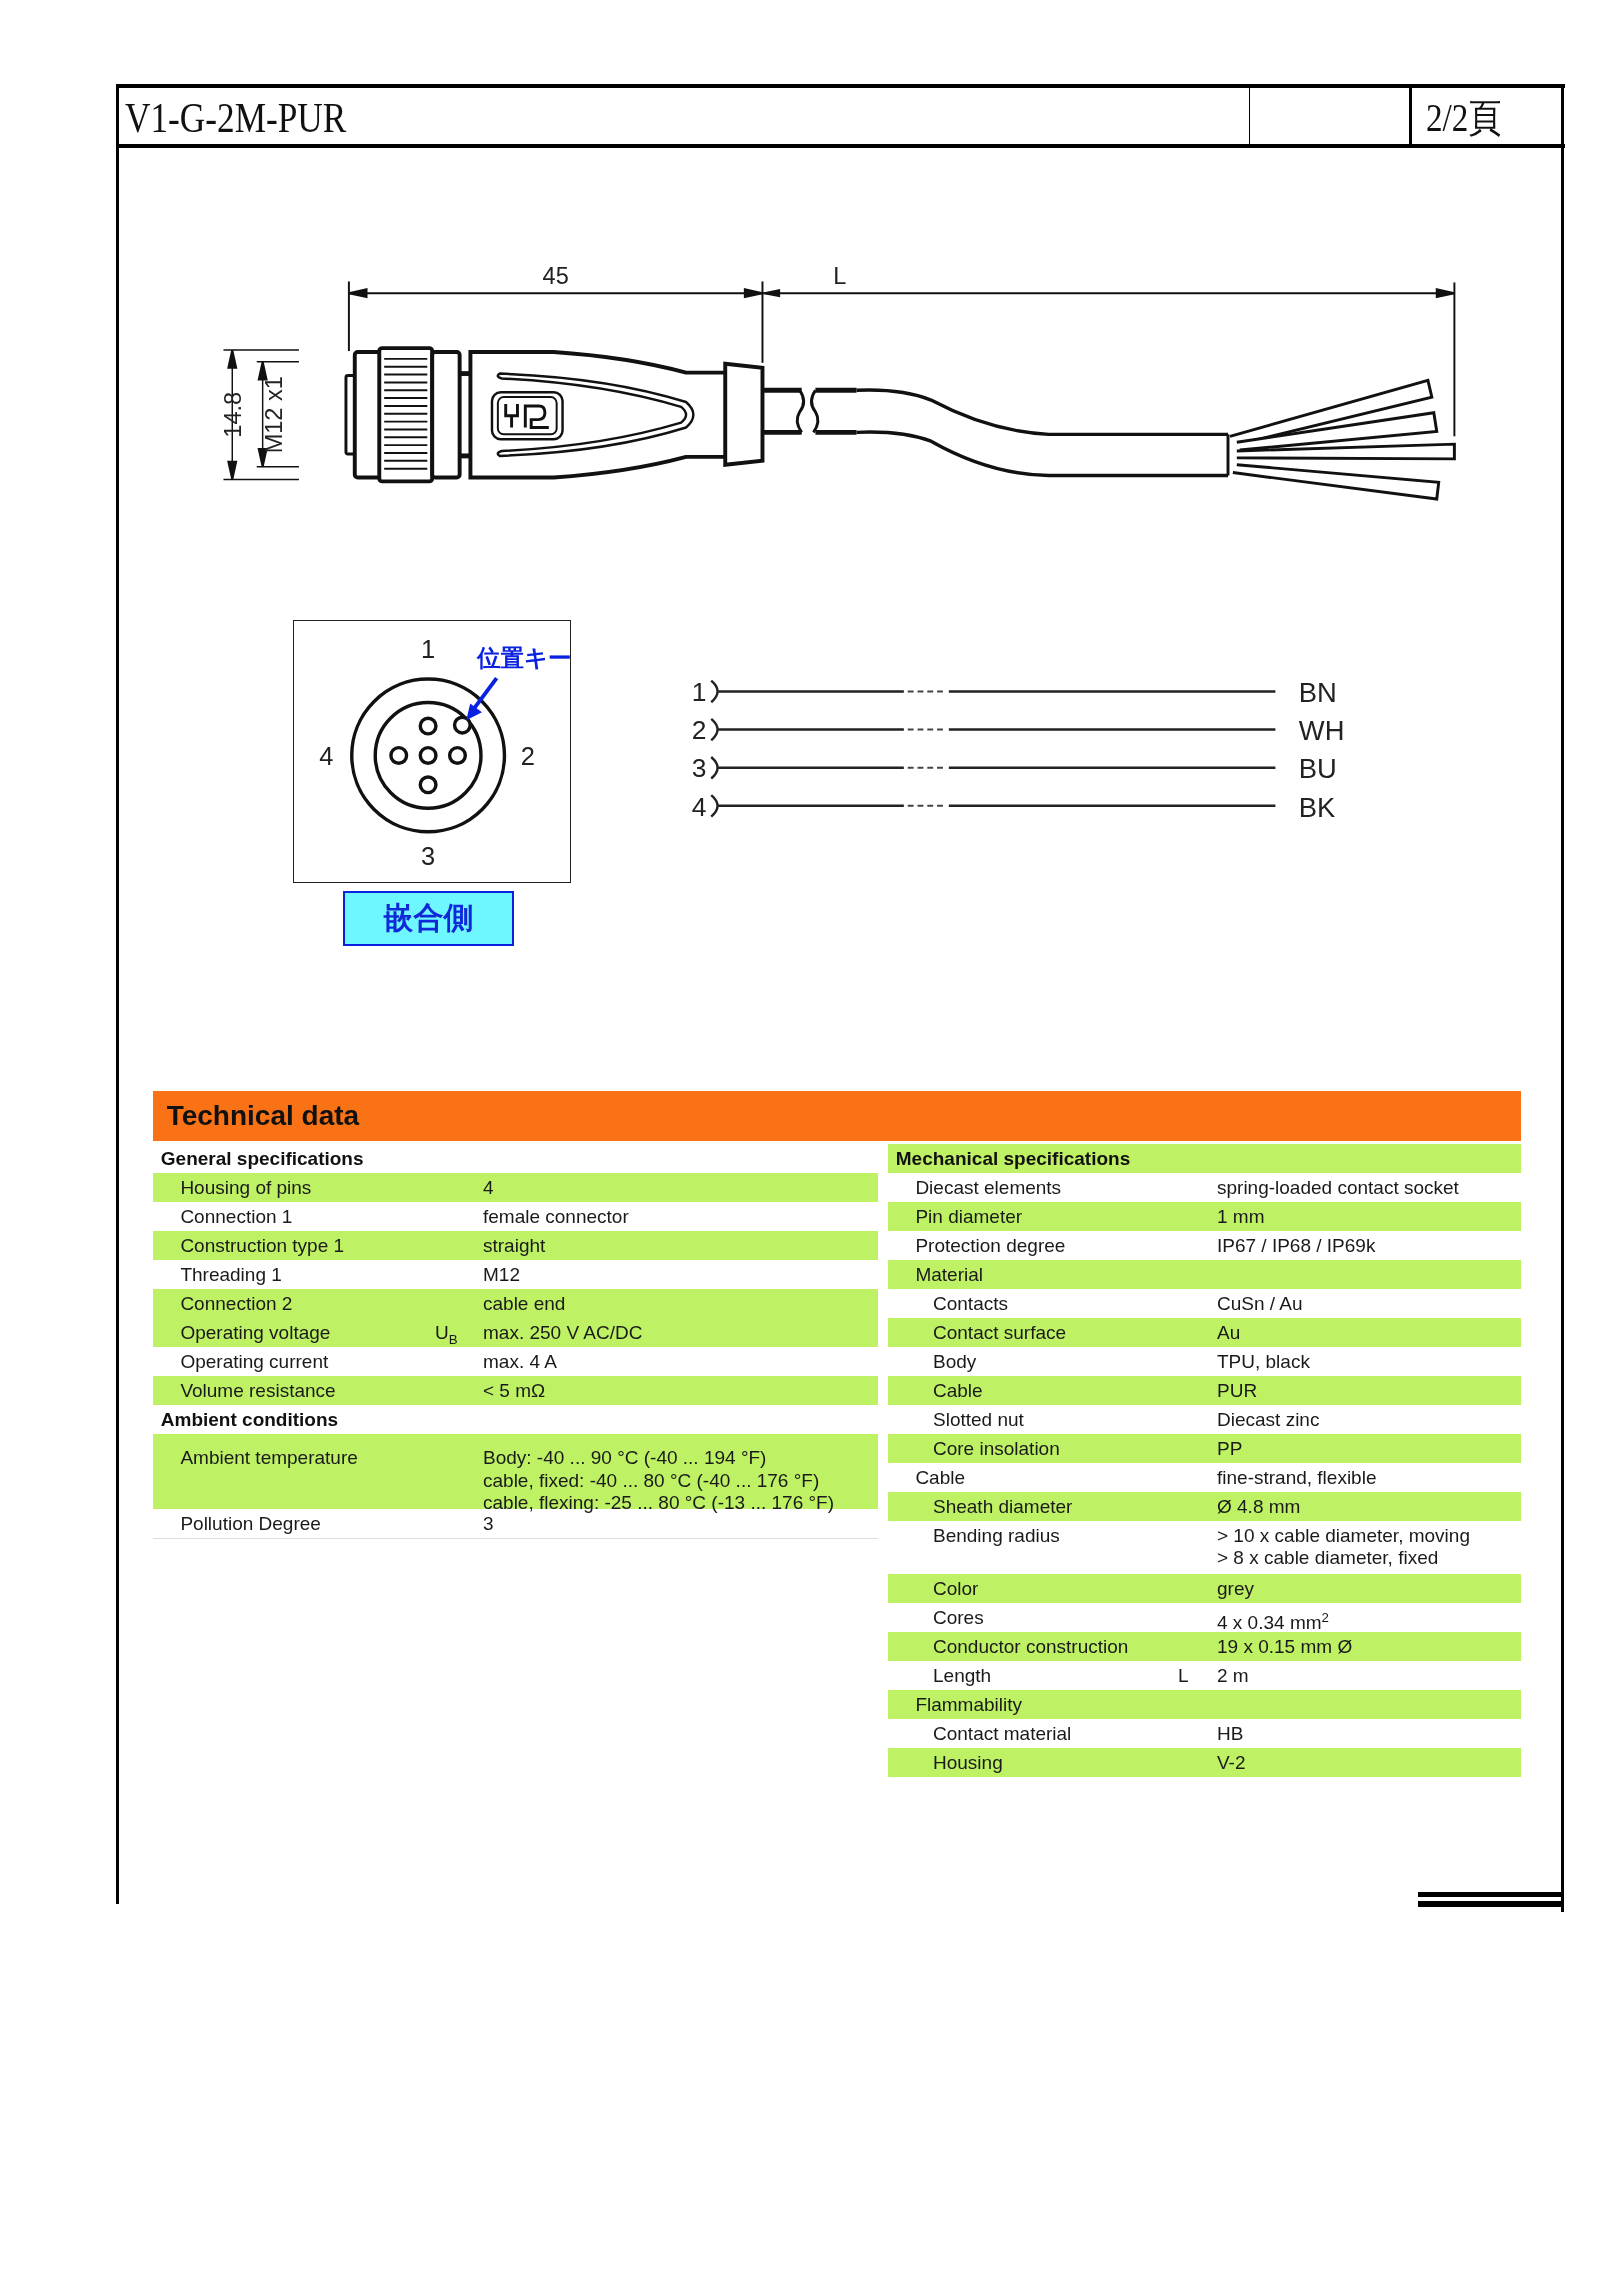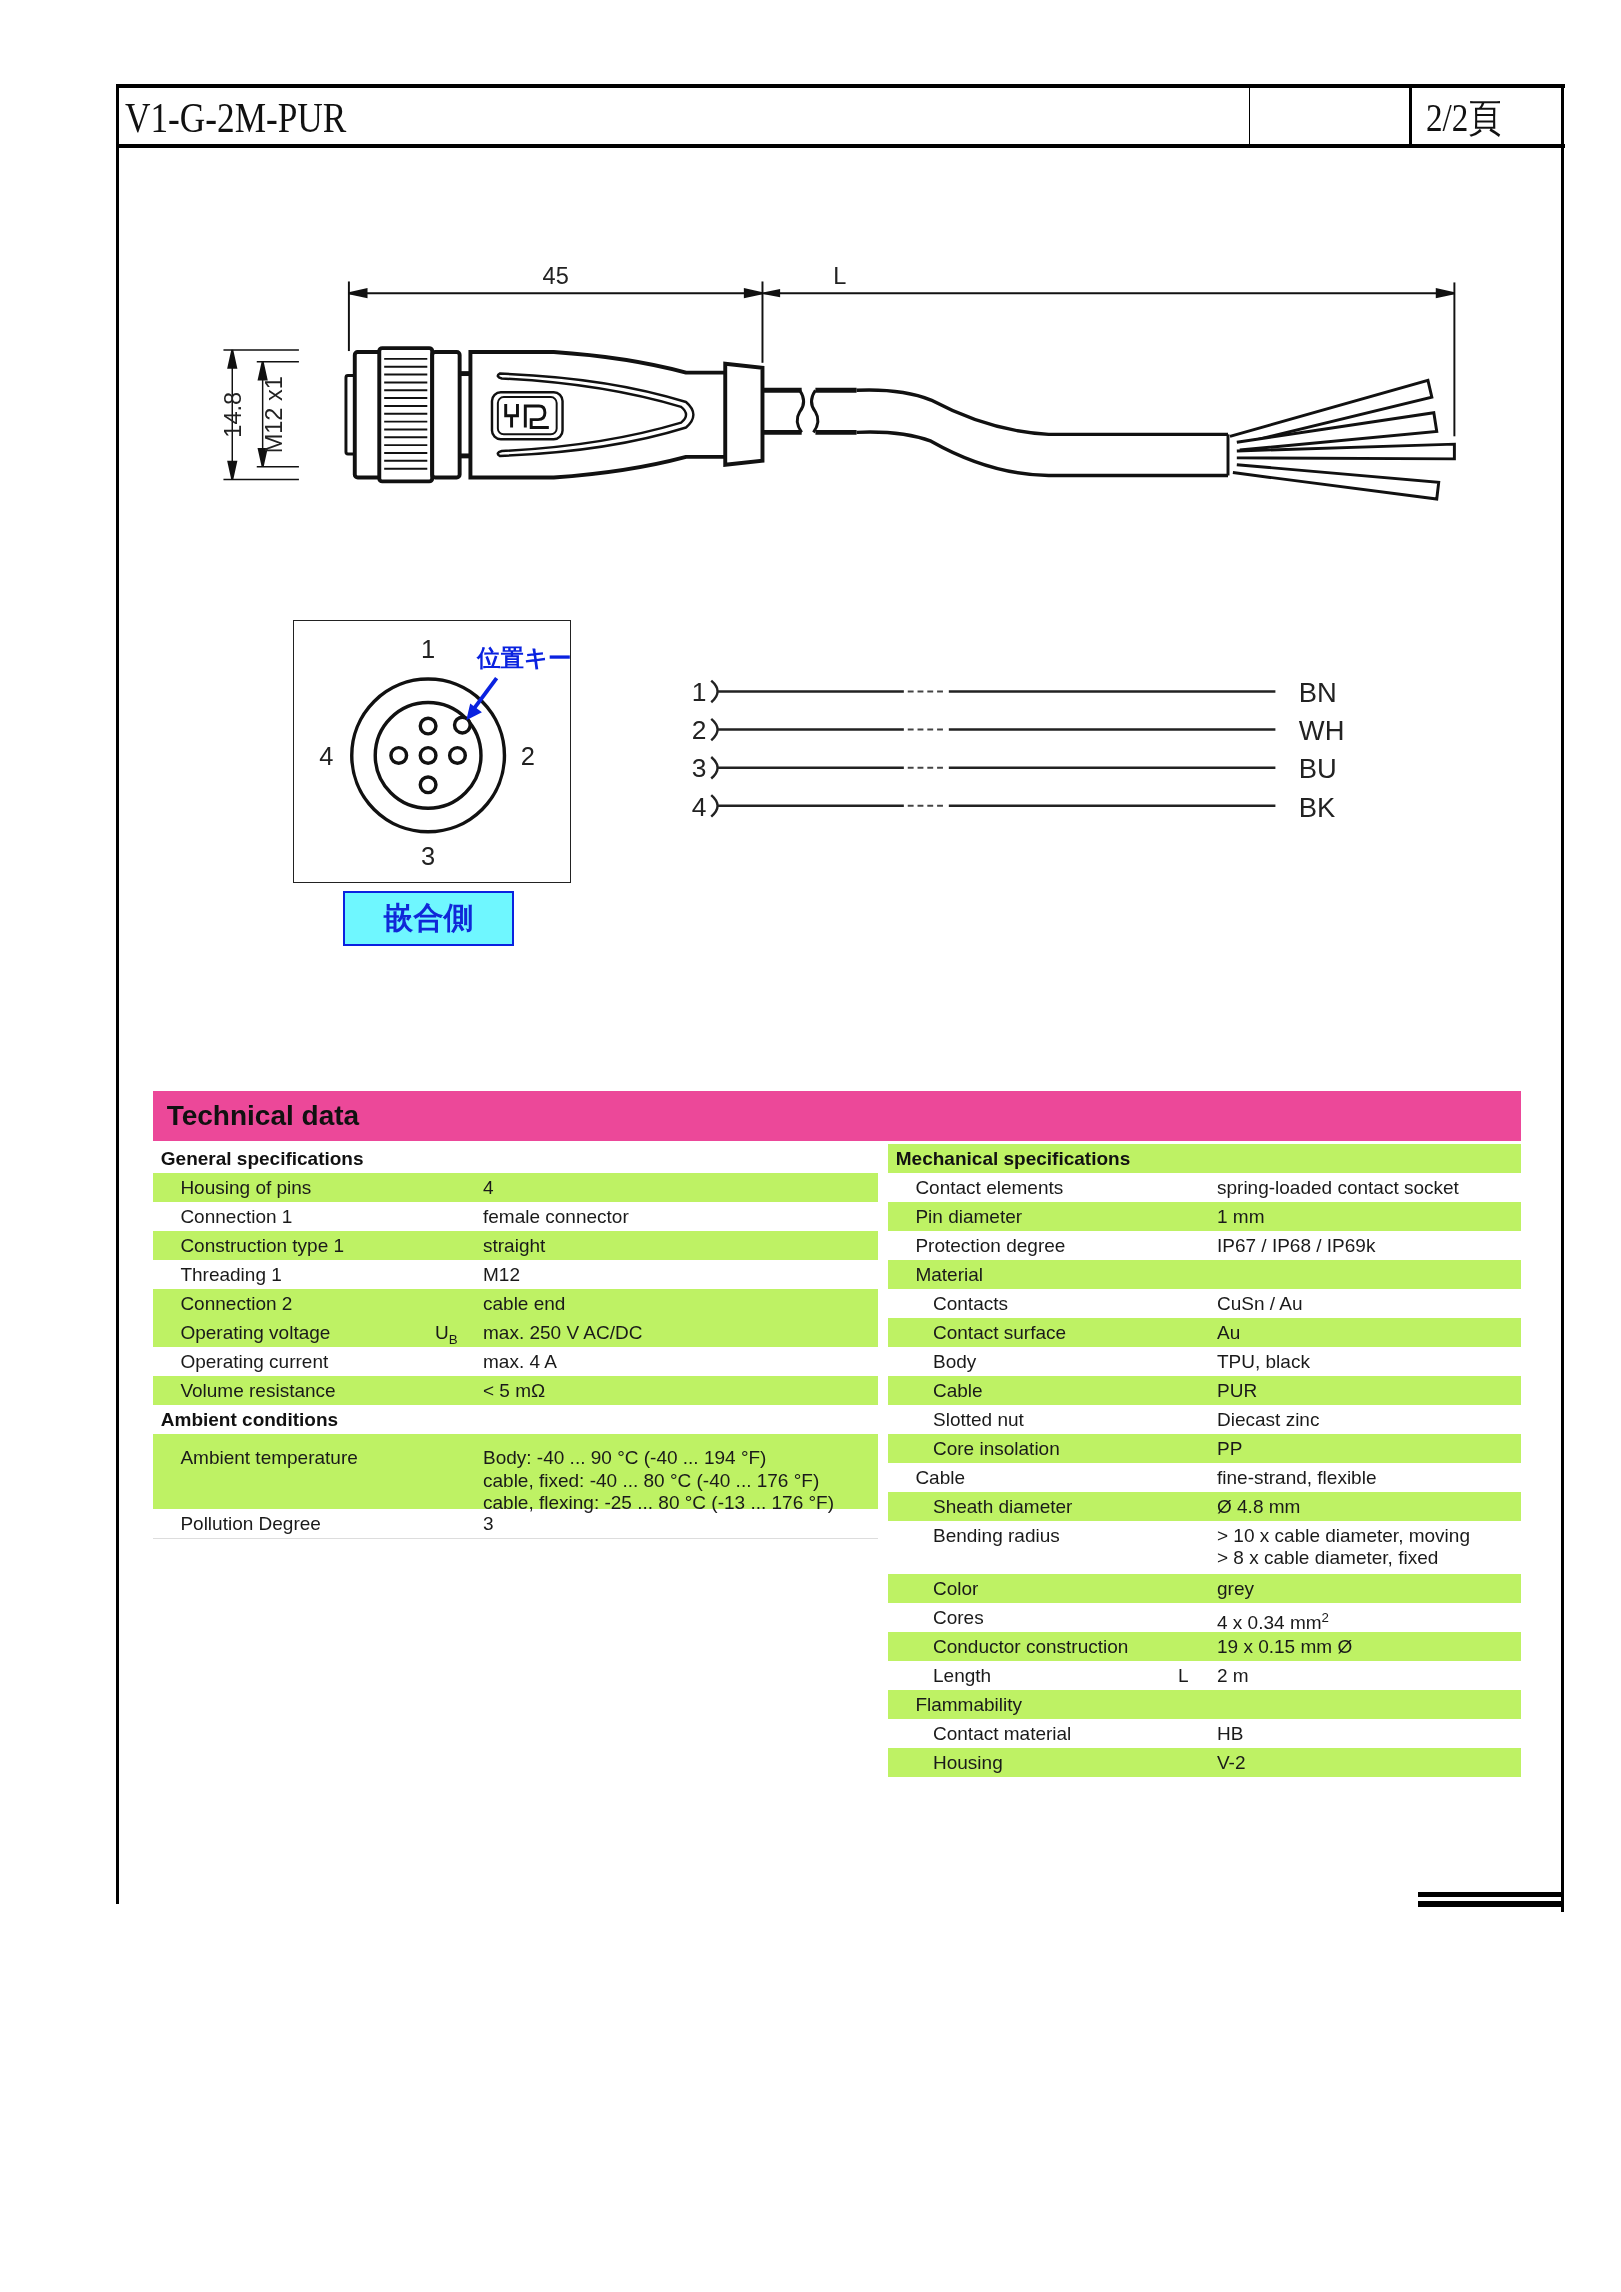--- a/index.html
+++ b/index.html
@@ -14,21 +14,21 @@
   .page-no { position:absolute; left:1426px; top:90px; font-family:"Liberation Serif", serif; font-size:39px; line-height:55px; transform:scaleX(0.85); transform-origin:left center; }
   .foot-bar1 { position:absolute; left:1418px; top:1892px; width:146px; height:4.9px; background:#000; }
   .foot-bar2 { position:absolute; left:1418px; top:1901px; width:146px; height:5.9px; background:#000; }
 
   svg text { font-family:"Liberation Sans", sans-serif; }
 
   .pinbox { position:absolute; left:293px; top:620px; width:278px; height:263px; border:1.5px solid #222; box-sizing:border-box; }
   .mating { position:absolute; left:343px; top:891px; width:171px; height:55px; background:#6ff7ff; border:2.9px solid #0a22e0; box-sizing:border-box; color:#1028d8; font-weight:bold; font-size:30px; text-align:center; line-height:49px; font-family:"DejaVu Sans", sans-serif; }
 
   .td { position:absolute; left:153px; top:1091px; width:1368px; }
-  .td-head { height:50px; background:#ec4899; font-weight:bold; font-size:28px; line-height:50px; padding-left:13.7px; color:#111; }
+  .td-head { height:50px; background:#f97316; font-weight:bold; font-size:28px; line-height:50px; padding-left:13.7px; color:#111; }
   .col { position:absolute; top:53px; font-size:19px; color:#1a1a1a; }
   .col.left { left:0; width:725px; }
   .col.right { left:735px; width:633px; }
   .row { position:relative; min-height:29px; line-height:29px; }
   .row.alt { background:#bef264;padding-left:24px; }
   .row.section { font-weight:bold; color:#111; }
   .row .lbl { position:absolute; left:27.4px; top:0; }
   .row.sub .lbl { left:45px; }
   .row.section .lbl { left:7.8px; }
   .row .sym { position:absolute; top:0; }
@@ -252,21 +252,21 @@
       <div class="row endline">
         <span class="lbl">Pollution Degree</span>
         <span class="val"><span>3</span></span>
       </div>
     </div>
   <div class="col right" id="col-right">
       <div class="row section alt">
         <span class="lbl">Mechanical specifications</span>
       </div>
       <div class="row">
-        <span class="lbl">Contact elements</span>
+        <span class="lbl">Diecast elements</span>
         <span class="val"><span>spring-loaded contact socket</span></span>
       </div>
       <div class="row alt">
         <span class="lbl">Pin diameter</span>
         <span class="val"><span>1 mm</span></span>
       </div>
       <div class="row">
         <span class="lbl">Protection degree</span>
         <span class="val"><span>IP67 / IP68 / IP69k</span></span>
       </div>

